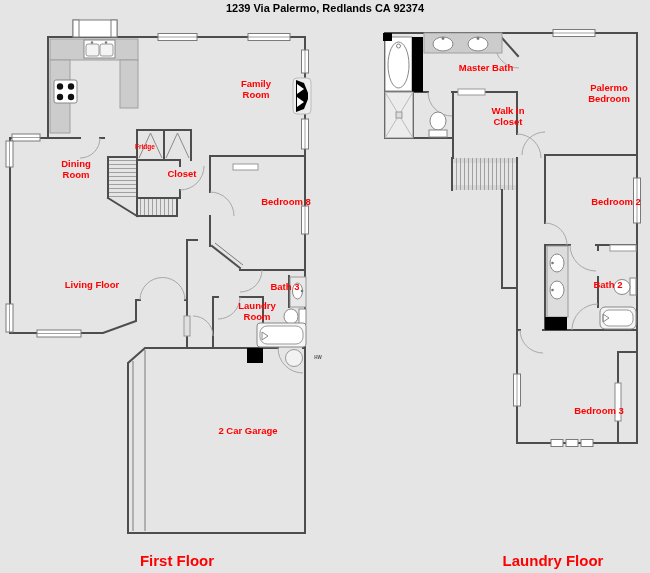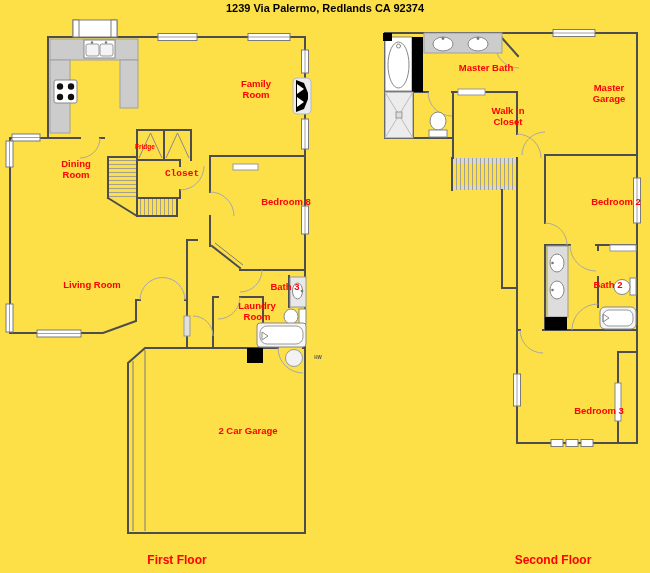--- a/index.html
+++ b/index.html
@@ -1,36 +1,36 @@
 <!DOCTYPE html>
 <html><head>
 <meta charset="utf-8">
 <style>
   html,body { margin:0; padding:0; background:#fff; }
   .stage {
-    position:relative; width:650px; height:573px; background:#fde047;
+    position:relative; width:650px; height:573px; background:#e5e5e5;
     font-family:"Liberation Sans", sans-serif; overflow:hidden;
   }
   .plan-svg { position:absolute; left:0; top:0; }
   .page-title {
     position:absolute; left:0; top:2px; width:650px; text-align:center;
     font-size:11px; font-weight:bold; color:#000;
   }
   .room-label {
     position:absolute; transform:translate(-50%,-50%);
     color:#FF0000; font-weight:bold; font-size:9.5px; line-height:1.12;
     text-align:center;
     padding-left:48px;
   }
   .nw { white-space:nowrap; }
   .small { font-size:6.5px; }
   .tiny { font-size:4.5px; color:#555; font-weight:bold; }
   .caption {
     position:absolute; transform:translate(-50%,-50%);
-    color:#FF0000; font-weight:bold; font-size:12px; white-space:nowrap;
+    color:#FF0000; font-weight:bold; font-size:15px; white-space:nowrap;
   }
 </style>
 </head>
 <body>
 
 <div class="stage">
 
   <svg class="plan-svg" width="650" height="573" viewBox="0 0 650 573">
     <defs>
       <pattern id="vst" width="4" height="4" patternUnits="userSpaceOnUse">
@@ -250,29 +250,29 @@
         <rect x="581" y="439.5" width="12" height="7"></rect>
       </g>
     </g>
   </svg>
 
   <div class="page-title">1239 Via Palermo, Redlands CA 92374</div>
 
   <div class="room-label" style="left:232px; top:90px; width:48px;">Family Room</div>
   <div class="room-label" style="left:52px; top:170px; width:44px;">Dining Room</div>
   <div class="room-label small nw" style="left:121px; top:147px;">Fridge</div>
-  <div class="room-label nw" style="left:158px; top:174px;font-family:Liberation Mono, monospace;">Closet</div>
+  <div class="room-label nw" style="left:158px; top:174px;">Closet</div>
   <div class="room-label nw" style="left:262px; top:202px;">Bedroom 8</div>
-  <div class="room-label nw" style="left:68px; top:285px;">Living Room</div>
+  <div class="room-label nw" style="left:68px; top:285px;">Living Floor</div>
   <div class="room-label nw" style="left:261px; top:287px;">Bath 3</div>
   <div class="room-label" style="left:233px; top:312px; width:50px;">Laundry Room</div>
   <div class="room-label nw" style="left:224px; top:431px;">2 Car Garage</div>
   <div class="room-label tiny nw" style="left:294px; top:358px;">HW</div>
   <div class="caption" style="left:177px; top:560px;">First Floor</div>
 
   <div class="room-label nw" style="left:462px; top:68px;">Master Bath</div>
-  <div class="room-label" style="left:585px; top:94px; width:52px;">Master Garage</div>
+  <div class="room-label" style="left:585px; top:94px; width:52px;">Palermo Bedroom</div>
   <div class="room-label" style="left:484px; top:117px; width:48px;">Walk In Closet</div>
   <div class="room-label nw" style="left:592px; top:202px;">Bedroom 2</div>
   <div class="room-label nw" style="left:584px; top:285px;">Bath 2</div>
   <div class="room-label nw" style="left:575px; top:387px;margin-top:24px;">Bedroom 3</div>
-  <div class="caption" style="left:553px; top:560px;">Second Floor</div>
+  <div class="caption" style="left:553px; top:560px;">Laundry Floor</div>
 </div>
 
 </body></html>

